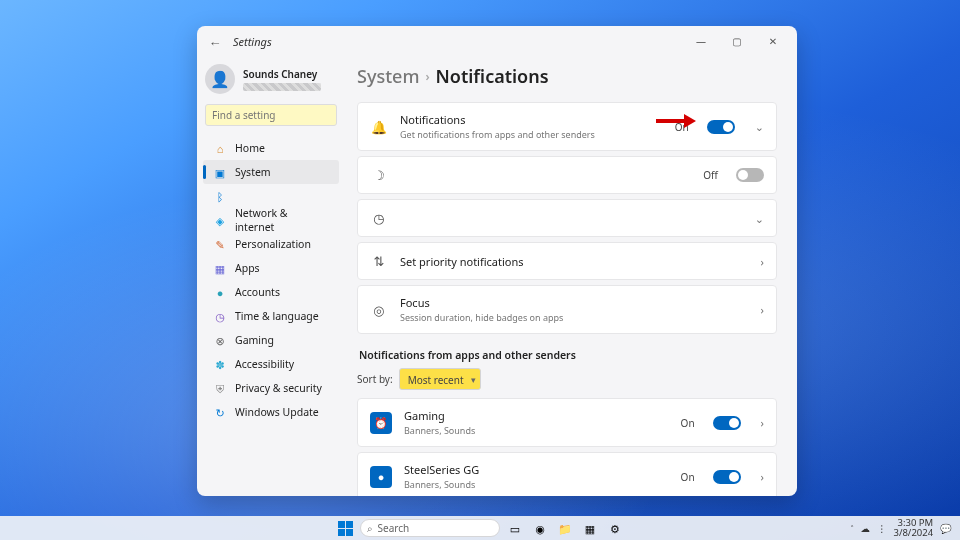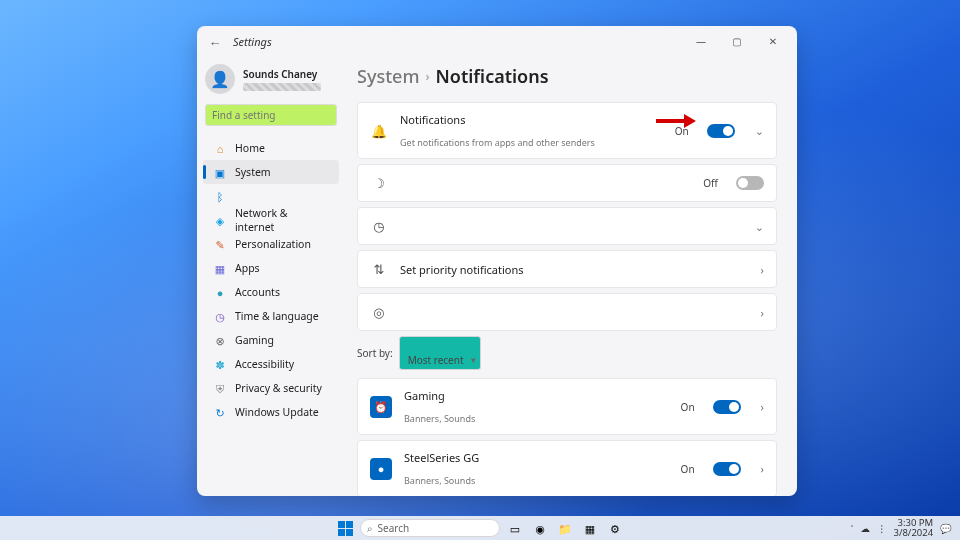--- a/index.html
+++ b/index.html
@@ -12,52 +12,52 @@
 .titlebar .back { width:24px; text-align:center; color:#555; font-size:13px; }
 .titlebar .title { font-size:11px; color:#333; margin-left:6px;font-style:italic; }
 .winbtns { margin-left:auto; display:flex; }
 .winbtn { width:36px; height:24px; display:flex; align-items:center; justify-content:center; color:#555; font-size:10px; }
 .body { flex:1; display:flex; overflow:hidden; }
 .sidebar { width:148px; display:flex; flex-direction:column; padding:4px 0 0 0; }
 .profile { display:flex; align-items:center; padding:4px 8px 10px 8px; gap:8px; }
 .avatar { width:30px; height:30px; border-radius:50%; background:#d8d8dc; display:flex; align-items:center; justify-content:center; color:#8a8a8e; font-size:16px; }
 .pname { font-size:10px; font-weight:600; color:#222; }
 .pmail { width:78px; height:8px; background:repeating-linear-gradient(45deg,#c9c9cb,#c9c9cb 3px,#ddd 3px,#ddd 6px); border-radius:2px; margin-top:2px; }
-.search { margin:0 8px 10px 8px; height:22px; border:1px solid #dcdcde; border-radius:3px; background:#bef264; display:flex; align-items:center; padding:0 6px; }
+.search { margin:0 8px 10px 8px; height:22px; border:1px solid #dcdcde; border-radius:3px; background:#fef9c3; display:flex; align-items:center; padding:0 6px; }
 .search input { flex:1; border:none; outline:none; font-size:10px; background:transparent; }
 .search .sicon { font-size:11px; color:#666; }
 .navlist { flex:1; }
 .navitem { display:flex; align-items:center; height:24px; padding:0 10px; gap:8px; font-size:10.5px; color:#222; border-radius:3px; margin:0 6px; }
 .navitem .nicon { width:14px; text-align:center; font-size:11px; }
 .navitem.active { background:#e8e8ea; position:relative; }
 .navitem.active::before { content:""; position:absolute; left:0; top:5px; bottom:5px; width:3px; background:#0067c0; border-radius:2px; }
 .ic-home{color:#d68a2e}.ic-sys{color:#0078d4}.ic-bt{color:#0078d4}.ic-net{color:#1ba1e2}.ic-pers{color:#d1632e}.ic-apps{color:#6b69d6}.ic-acc{color:#2aa2b8}.ic-time{color:#7e57c2}.ic-game{color:#666}.ic-acx{color:#2aa9d2}.ic-priv{color:#888}.ic-wu{color:#0078d4}
 .main { flex:1; padding:4px 20px 0 12px; overflow-y:auto; }
 .crumbs { display:flex; align-items:center; gap:6px; font-size:18px; font-weight:600; color:#222; margin:4px 0 14px 0; }
 .crumbs .system { color:#777; font-weight:500; }
 .crumbs .chev { color:#aaa; font-size:12px; }
 .card { background:#fff; border:1px solid #e6e6e8; border-radius:4px; padding:9px 12px; margin-bottom:5px; display:flex; align-items:center; gap:12px; }
 .card .cicon { width:18px; text-align:center; color:#555; font-size:13px; }
 .card .ctitle { font-size:11px; color:#222; }
-.card .cdesc { font-size:9px; color:#777; margin-top:9px; }
+.card .cdesc { font-size:9px; color:#777; margin-top:1px; }
 .card .spacer { flex:1; }
 .state { font-size:10px; color:#444; margin-right:6px; }
 .toggle { width:28px; height:14px; border-radius:8px; position:relative; }
 .toggle.on { background:#0067c0; }
 .toggle.off { background:#888; opacity:.6; }
 .toggle .knob { position:absolute; top:2px; width:10px; height:10px; border-radius:50%; background:#fff; }
 .toggle.on .knob { right:2px; }
 .toggle.off .knob { left:2px; }
 .chevr { color:#777; font-size:11px; margin-left:8px; }
 .arrow-anno { position:absolute; width:40px; height:12px; pointer-events:none; }
 .arrow-anno::before { content:""; position:absolute; left:0; top:4px; width:28px; height:4px; background:#d40000; }
 .arrow-anno::after { content:""; position:absolute; right:0; top:-1px; border-left:12px solid #d40000; border-top:7px solid transparent; border-bottom:7px solid transparent; }
 .section-h { font-size:10.5px; font-weight:600; color:#222; margin:14px 0 6px 2px; }
 .sortrow { display:flex; align-items:center; gap:6px; font-size:10px; color:#444; margin-bottom:8px; }
-.sortsel { border:1px solid #d4d4d6; border-radius:3px; padding:16px 16px 2px 8px; position:relative; background:#14b8a6; }
+.sortsel { border:1px solid #d4d4d6; border-radius:3px; padding:4px 16px 2px 8px; position:relative; background:#fde047; }
 .sortsel::after { content:"▾"; position:absolute; right:4px; color:#666; font-size:9px; }
 .appicon { width:22px; height:22px; border-radius:4px; display:flex; align-items:center; justify-content:center; color:#fff; font-size:11px; }
 
 .taskbar { position:absolute; left:0; right:0; bottom:0; height:24px; background:rgba(238,241,246,0.93); display:flex; align-items:center; }
 .tb-center { position:absolute; left:50%; transform:translateX(-50%); display:flex; align-items:center; gap:5px; }
 .tbicon { width:20px; height:20px; border-radius:3px; display:flex; align-items:center; justify-content:center; font-size:11px; }
 .winlogo { display:grid; grid-template-columns:7px 7px; grid-template-rows:7px 7px; gap:1px; }
 .winlogo span { background:#0078d4; }
 .tbsearch { width:140px; height:18px; background:#fff; border:1px solid #d6d6d8; border-radius:10px; display:flex; align-items:center; padding:0 6px; gap:5px; font-size:10px; color:#666; }
 .tray { margin-left:auto; display:flex; align-items:center; gap:7px; padding-right:8px; font-size:9.5px; color:#333; }
@@ -182,24 +182,29 @@
 
       <div class="card">
         <div class="cicon">⇅</div>
         <div class="ctitle">Set priority notifications</div>
         <div class="spacer"></div>
         <span class="chevr">›</span>
       </div>
 
       <div class="card">
         <div class="cicon">◎</div>
+        <div>
+          <div class="ctitle">Focus</div>
+          <div class="cdesc">Session duration, hide badges on apps</div>
+        </div>
         <div class="spacer"></div>
         <span class="chevr">›</span>
       </div>
 
+      <div class="section-h">Notifications from apps and other senders</div>
       <div class="sortrow">
         <span>Sort by:</span>
         <div class="sortsel"><span>Most recent</span></div>
       </div>
 
       <div id="applist">
           <div class="card">
             <div class="appicon" style="background:#0067c0">⏰</div>
             <div>
               <div class="ctitle">Gaming</div>

